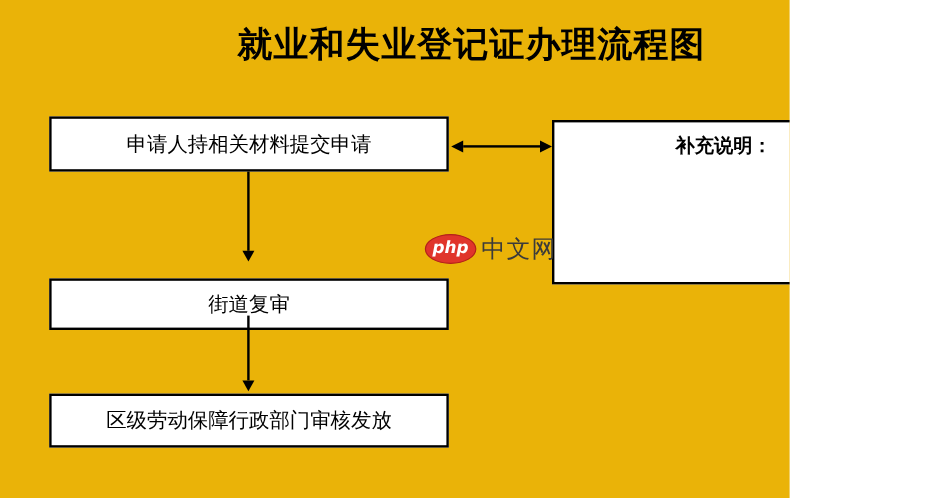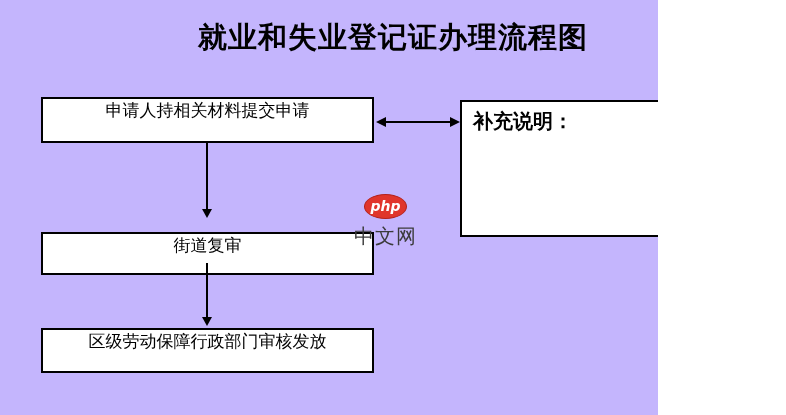--- a/index.html
+++ b/index.html
@@ -5,21 +5,21 @@
   html, body {
     margin: 0;
     padding: 0;
     background: #ffffff;
     font-family: "DejaVu Sans", "Liberation Sans", sans-serif;
   }
   .canvas {
     position: relative;
     width: 658px;
     height: 415px;
-    background: #c4b5fd;
+    background: #eab308;
     overflow: hidden;
   }
   .title {
     position: absolute;
     top: 18px;
     left: 0;
     width: 786px;
     margin: 0;
     text-align: center;
     font-size: 29px;
@@ -27,21 +27,21 @@
     color: #000000;
     letter-spacing: 1px;
   }
   .flow-box {
     position: absolute;
     left: 41px;
     width: 333px;
     border: 2px solid #000000;
     background: #ffffff;
     display: flex;
-    align-items: flex-start;
+    align-items: center;
     justify-content: center;
     font-size: 17px;
     color: #000000;
     box-sizing: border-box;
   }
   .step-1 { top: 97px;  height: 46px; }
   .step-2 { top: 232px; height: 43px; }
   .step-3 { top: 328px; height: 45px; }
 
   .note-box {
@@ -50,23 +50,24 @@
     top: 100px;
     width: 285px;
     height: 137px;
     border: 2px solid #000000;
     background: #ffffff;
     box-sizing: border-box;
     padding: 7px 10px 0 11px;
     color: #000000;
   }
   .note-heading {
-    font-size: 20px;
+    font-size: 16px;
     font-weight: bold;
     line-height: 25px;
+    text-align: center;
   }
   .note-body {
     font-size: 15px;
     line-height: 25px;
   }
 
   
   .v-arrow {
     position: absolute;
     left: 206px;
@@ -114,21 +115,20 @@
   }
 
   
   .watermark {
     position: absolute;
     left: 354px;
     top: 194px;
     display: flex;
     align-items: center;
     gap: 4px;
-    flex-direction: column;
   }
   .wm-ellipse {
     display: flex;
     align-items: center;
     justify-content: center;
     width: 43px;
     height: 25px;
     background: #e0352b;
     border: 1px solid #b3211a;
     border-radius: 50%;

